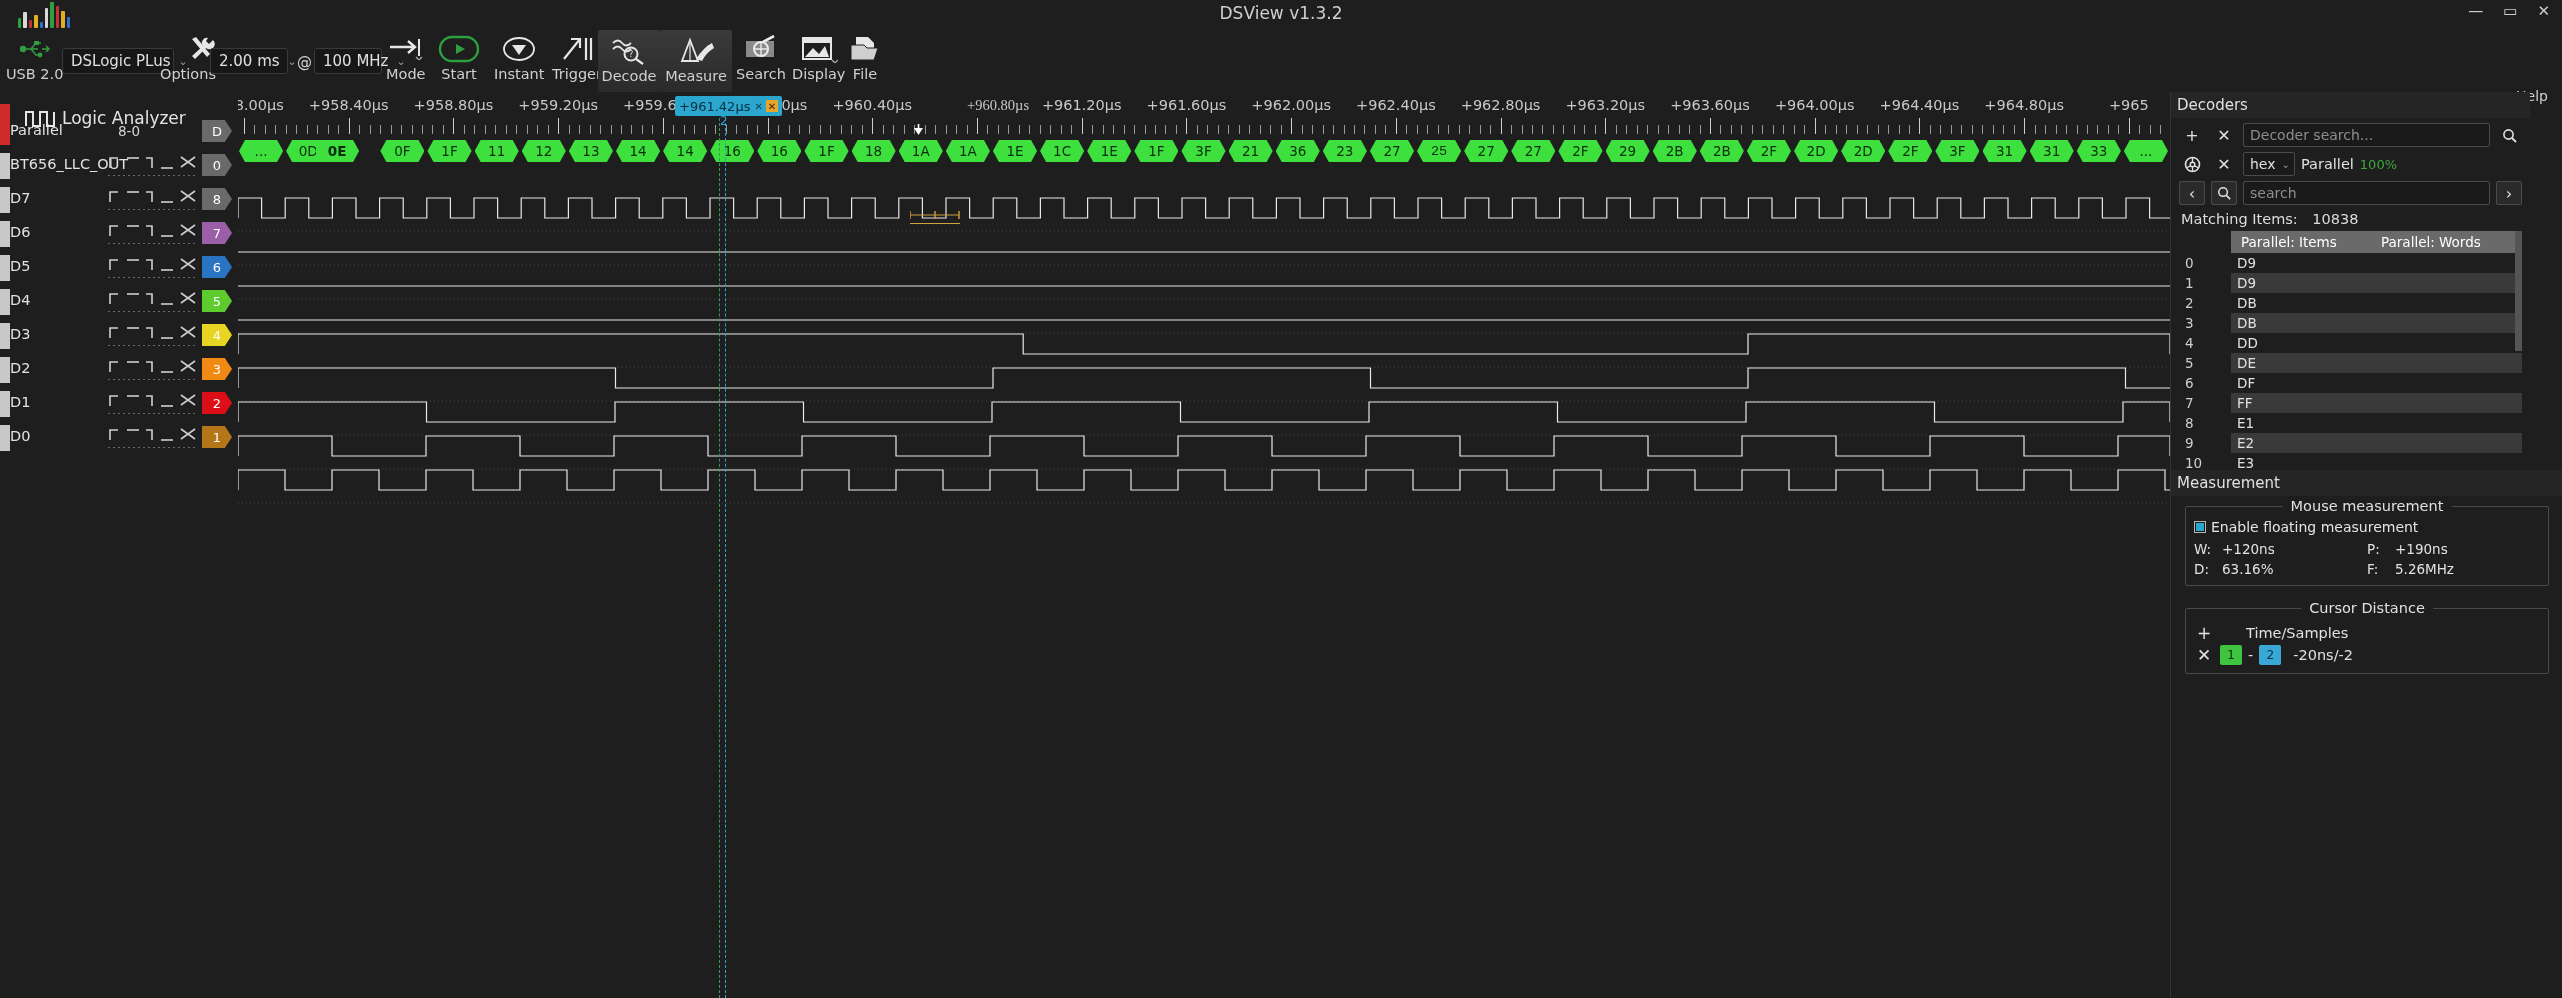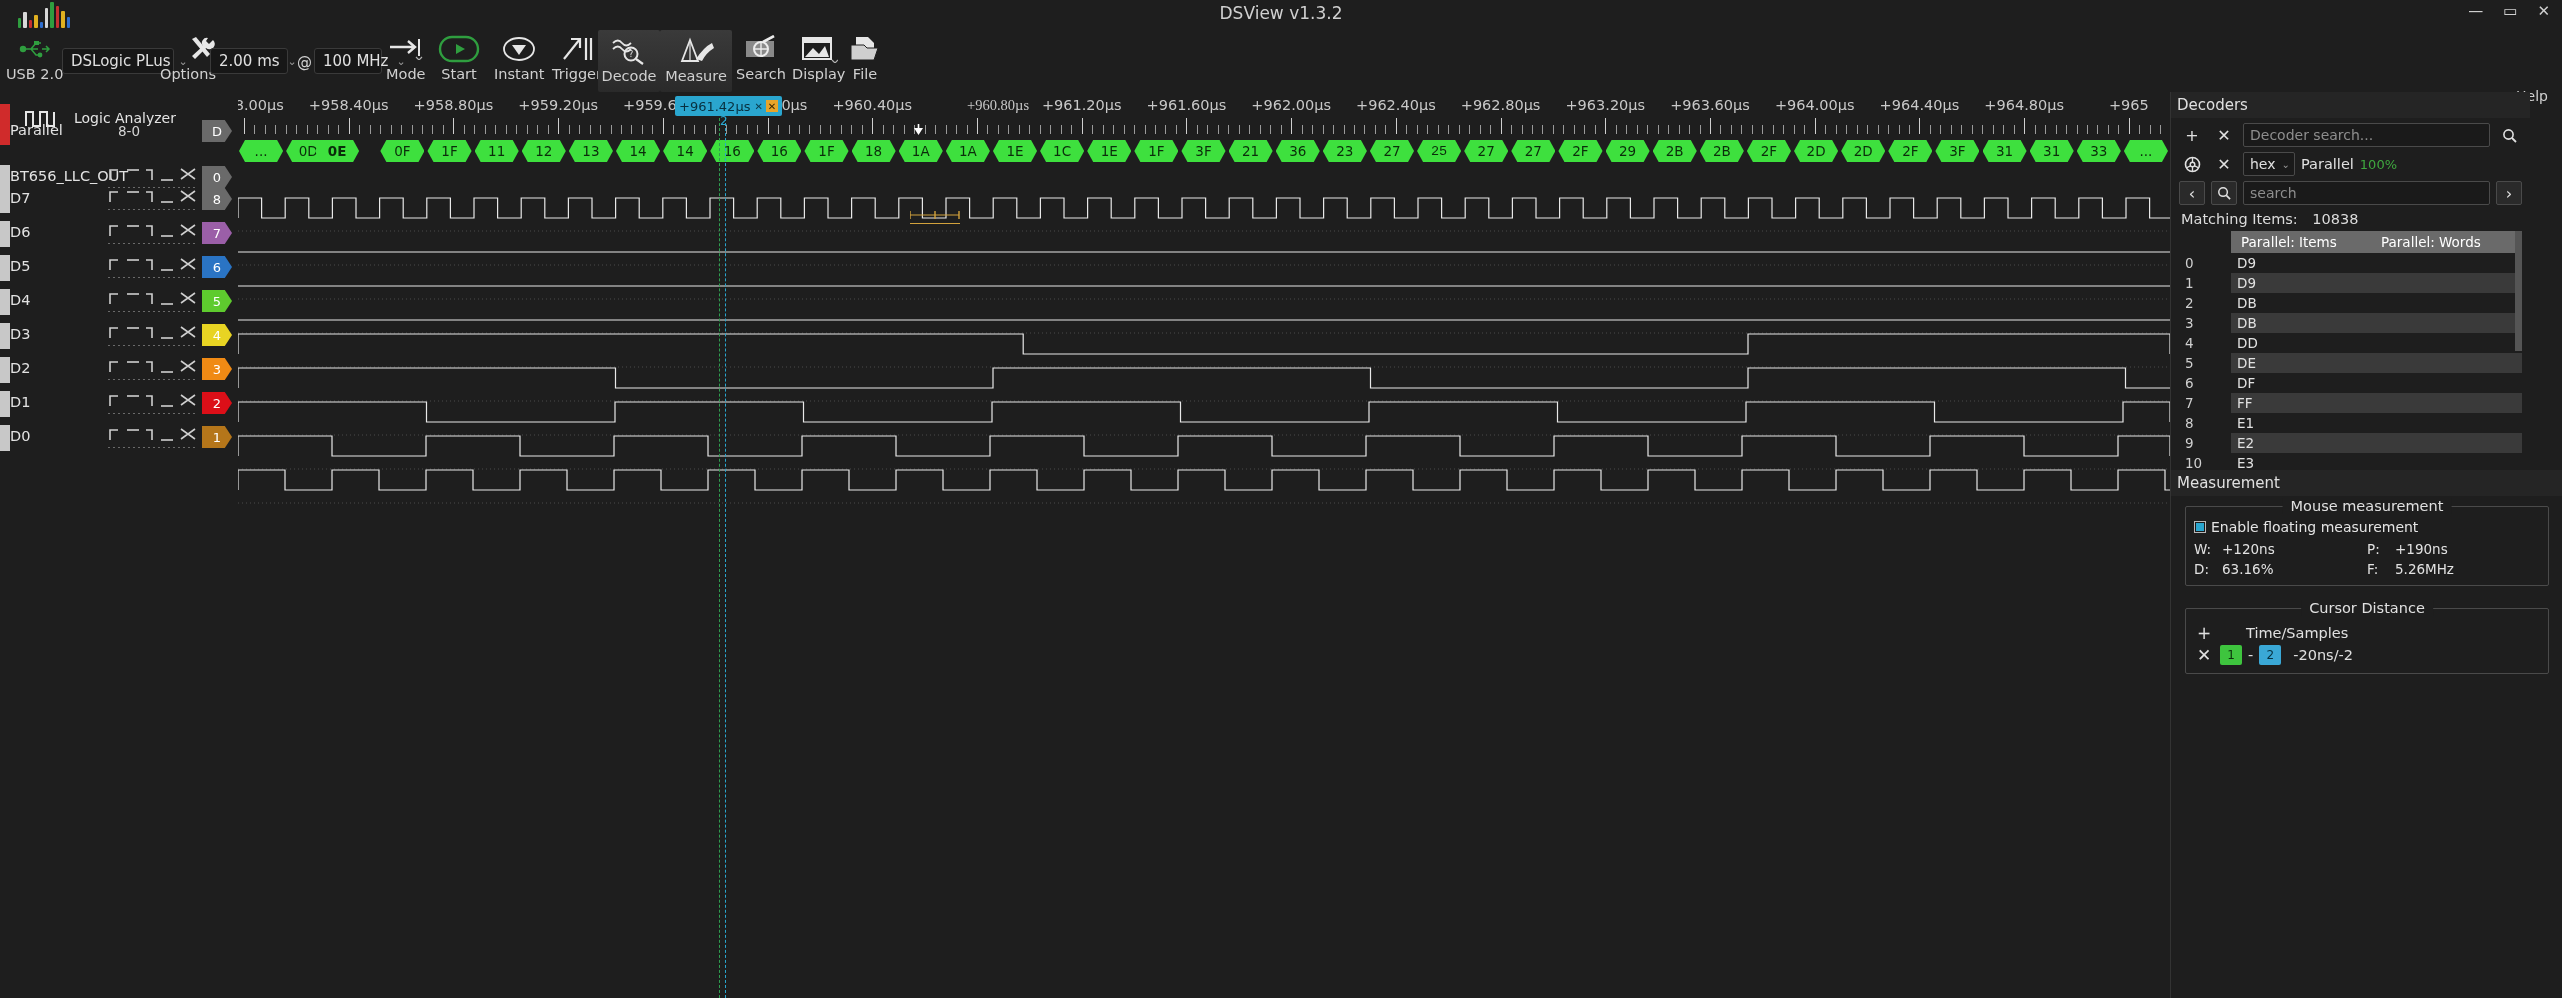--- a/index.html
+++ b/index.html
@@ -43,21 +43,21 @@
   .combo .cv { white-space: nowrap; }
   .combo .ca { color: #9a9a9a; font-size: 11px; margin-left: 8px; }
   .at { font-size: 15px; color: #d0d0d0; }
   .tb-sel { background: linear-gradient(180deg,#3a3a3a,#2a2a2a); border-radius: 2px; }
 
   
   .leftpanel { position: absolute; left: 0; top: 92px; width: 238px; height: 906px; background: #1e1e1e; }
   .la-header { position: absolute; left: 0; top: 12px; height: 28px; display:flex; align-items:center; }
   .la-bar { width: 10px; height: 28px; background: #d02b2b; }
   .la-icon { margin-left: 14px; width: 34px; height: 20px; }
-  .la-text { margin-left: 16px; font-size: 14px; color: #e4e4e4; }
+  .la-text { margin-left: 4px; font-size: 17px; color: #e4e4e4; }
 
   .sigrow { position: absolute; left: 0; height: 34px; width: 238px; }
   .sig-colorbar { position: absolute; left: 0; top: 4px; width: 10px; height: 26px; background: #c8c8c8; }
   .sig-name { position: absolute; left: 10px; top: 7px; font-size: 14.5px; color: #e2e2e2; white-space: nowrap; }
   .sig-bits { position: absolute; right: 40px; top: 8px; font-size: 13.5px; color: #d6d6d6; }
 
   
   .wave { position: absolute; left: 238px; top: 92px; width: 1932px; height: 906px; background: #1e1e1e; overflow: hidden; }
   .ruler { position: absolute; left: 0; top: 0; width: 1932px; height: 48px; }
   .rtick { position: absolute; bottom: 6px; width: 1px; background: #cfcfcf; }
@@ -322,21 +322,21 @@
       </div>
       <div class="la-text">Logic Analyzer</div>
     </div>
     <div id="signal-labels">
         <div class="sigrow" style="top: 23px;">
           <div class="sig-colorbar" style="background: rgb(208, 43, 43);"></div>
           <div class="sig-name">Parallel</div>
           <div class="sig-bits" style="right: 98px;">8-0</div>
           <div style="position: absolute; right: 6px; top: 5px; width: 30px; height: 22px; background: rgb(106, 106, 106); color: rgb(255, 255, 255); font-size: 13px; display: flex; align-items: center; justify-content: center; clip-path: polygon(0px 0px, 76% 0px, 100% 50%, 76% 100%, 0px 100%);">D</div>
         </div>
-        <div class="sigrow" style="top: 69px;">
+        <div class="sigrow" style="top: 57px;">
           <div class="sig-colorbar" style="background: rgb(200, 200, 200);"></div>
           <div class="sig-name">BT656_LLC_OUT</div>
           <div style="position: absolute; left: 108px; top: 5px;">
             <svg width="88" height="16" viewBox="0 0 88 16">
               <path d="M2 14 V4 H10" stroke="#cfcfcf" stroke-width="1.6" fill="none"></path>
               <path d="M19 4 H31" stroke="#cfcfcf" stroke-width="1.6"></path>
               <path d="M38 4 H44 V14" stroke="#cfcfcf" stroke-width="1.6" fill="none"></path>
               <path d="M53 14 H65" stroke="#cfcfcf" stroke-width="1.6"></path>
               <path d="M73 3 L80 8 L73 13 M87 3 L80 8 L87 13" stroke="#cfcfcf" stroke-width="1.6" fill="none"></path>
             </svg>

